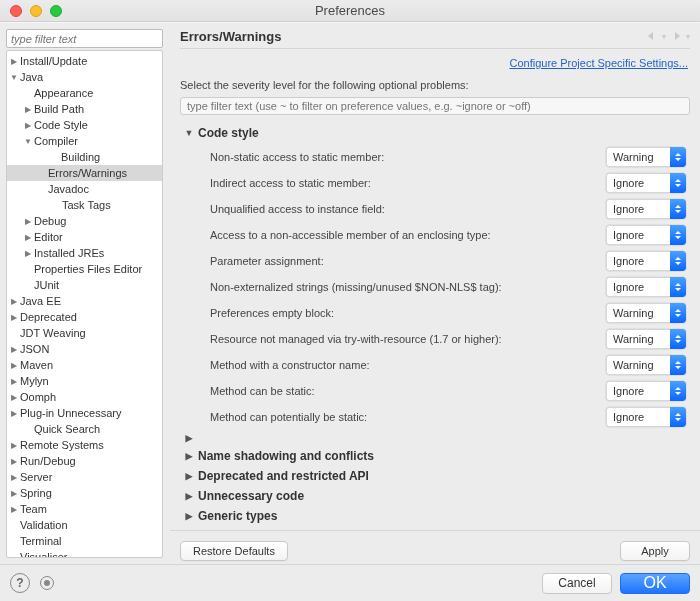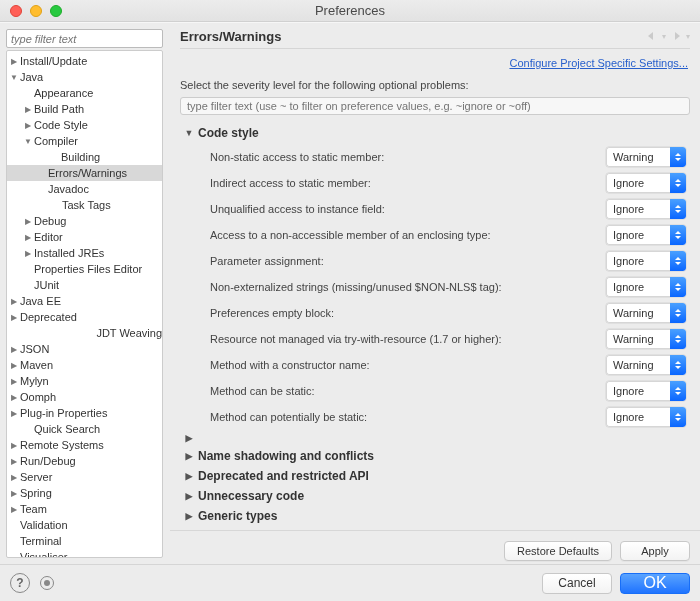--- a/index.html
+++ b/index.html
@@ -124,21 +124,21 @@
     width:0;height:0;border-left:3px solid transparent;border-right:3px solid transparent;
   }
   .select .btn .up{border-bottom:3px solid #fff; margin-bottom:1px;}
   .select .btn .down{border-top:3px solid #fff; margin-top:1px;}
   .collapsed-section {
     display:flex; align-items:center; gap:4px;
     font-weight:600; font-size:12px; padding:3px 0 3px 4px;
   }
   .collapsed-section .tri { font-size:9px; color:#555; width:10px;text-align:center;}
   .panel-buttons {
-    display:flex; justify-content:flex-end; gap:8px;
+    display:flex; justify-content:space-between; gap:8px;
     padding:10px 0 0 0;
     border-top:0;
   }
   .mac-btn {
     height:20px; min-width:70px; padding:0 12px;
     background:linear-gradient(#ffffff,#f3f3f3);
     border:1px solid #c8c8c8; border-radius:4px;
     font-size:11px; display:flex;align-items:center;justify-content:center;
     box-shadow:0 1px 0 rgba(0,0,0,0.03);
   }
@@ -256,21 +256,21 @@
           <span class="lbl">JUnit</span>
         </div>
         <div class="tree-row" style="padding-left: 2px;">
           <span class="arrow">▶</span>
           <span class="lbl">Java EE</span>
         </div>
         <div class="tree-row" style="padding-left: 2px;">
           <span class="arrow">▶</span>
           <span class="lbl">Deprecated</span>
         </div>
-        <div class="tree-row" style="padding-left: 2px; justify-content: flex-end;">
+        <div class="tree-row" style="padding-left: 2px;">
           <span class="arrow"></span>
           <span class="lbl">JDT Weaving</span>
         </div>
         <div class="tree-row" style="padding-left: 2px;">
           <span class="arrow">▶</span>
           <span class="lbl">JSON</span>
         </div>
         <div class="tree-row" style="padding-left: 2px;">
           <span class="arrow">▶</span>
           <span class="lbl">Maven</span>
@@ -278,21 +278,21 @@
         <div class="tree-row" style="padding-left: 2px;">
           <span class="arrow">▶</span>
           <span class="lbl">Mylyn</span>
         </div>
         <div class="tree-row" style="padding-left: 2px;">
           <span class="arrow">▶</span>
           <span class="lbl">Oomph</span>
         </div>
         <div class="tree-row" style="padding-left: 2px;">
           <span class="arrow">▶</span>
-          <span class="lbl">Plug-in Properties</span>
+          <span class="lbl">Plug-in Unnecessary</span>
         </div>
         <div class="tree-row" style="padding-left: 16px;">
           <span class="arrow"></span>
           <span class="lbl">Quick Search</span>
         </div>
         <div class="tree-row" style="padding-left: 2px;">
           <span class="arrow">▶</span>
           <span class="lbl">Remote Systems</span>
         </div>
         <div class="tree-row" style="padding-left: 2px;">

